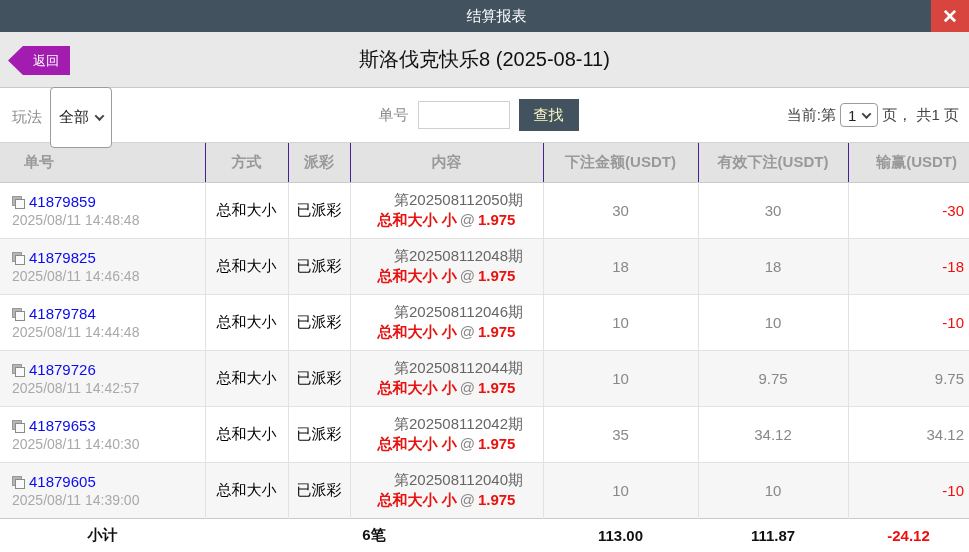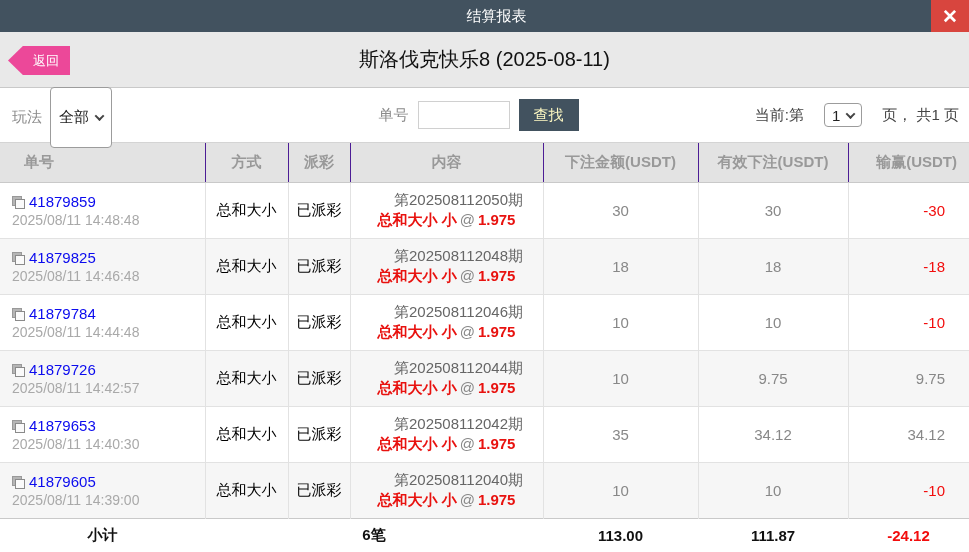--- a/index.html
+++ b/index.html
@@ -6,28 +6,28 @@
   html,body { width:969px; height:552px; overflow:hidden; }
   body { font-family:"Liberation Sans","DejaVu Sans",sans-serif; background:#fff; }
 
   
   .titlebar { position:relative; height:32px; background:#42525f; display:flex; align-items:center; justify-content:center;padding-left:24px; }
   .titlebar-title { color:#fff; font-size:15px; }
   .close-btn { position:absolute; right:0; top:0; width:38px; height:32px; background:#d8453e; border:none; color:#fff; font-size:19px; font-weight:bold; cursor:pointer; display:flex; align-items:center; justify-content:center; line-height:1; }
 
   
   .headerbar { position:relative; height:56px; background:#e9e9e9; border-bottom:1px solid #c9c9c9; display:flex; align-items:center; justify-content:center; }
-  .back-btn { position:absolute; left:8px; top:14px; height:29px; width:62px; background:#ec4899; border:none; color:#fff; font-size:13px; padding-left:14px; cursor:pointer; clip-path:polygon(0 50%, 24% 0, 100% 0, 100% 100%, 24% 100%); }
+  .back-btn { position:absolute; left:8px; top:14px; height:29px; width:62px; background:#a21caf; border:none; color:#fff; font-size:13px; padding-left:14px; cursor:pointer; clip-path:polygon(0 50%, 24% 0, 100% 0, 100% 100%, 24% 100%); }
   .page-title { font-size:20px; color:#111; }
 
   
   .filterbar { position:relative; height:54px; background:#fff; }
   .filter-left { position:absolute; left:12px; top:0; height:58px; display:flex; align-items:center; gap:8px; }
   .filter-center { position:absolute; left:50%; top:0; transform:translateX(-53%); height:54px; display:flex; align-items:center; gap:9px; }
-  .filter-right { position:absolute; right:10px; top:0; height:54px; display:flex; align-items:center; gap:20px; font-size:15px; color:#444; }
+  .filter-right { position:absolute; right:10px; top:0; height:54px; display:flex; align-items:center; gap:4px; font-size:15px; color:#444; }
   .lbl { font-size:15px; color:#8a8a8a; }
   .fake-select { display:inline-flex; align-items:center; gap:7px; border:1px solid #9c9c9c; border-radius:4px; background:#fff; padding:20px 8px; font-size:15px; color:#222; cursor:pointer; min-height:26px; }
   .chev { width:7px; height:7px; border-right:2px solid #444; border-bottom:2px solid #444; transform:rotate(45deg) translate(-1px,-1px); }
   .order-input { width:92px; height:28px; border:1px solid #d0d0d0; background:#fff; padding:0 6px; font-size:14px; }
   .search-btn { height:32px; padding:0 15px; background:#42525f; color:#fef9c3; border:none; font-size:15px; cursor:pointer; }
 
   
   table { width:969px; border-collapse:collapse; table-layout:fixed; }
   thead th { height:40px; background:#e3e3e3; color:#999; font-size:15px; font-weight:bold; border-top:1px solid #d4d4d4; border-bottom:1px solid #c9c9c9; border-left:1px solid #4c1d95; }
   thead th:first-child { border-left:none; text-align:left; padding-left:24px; }
@@ -39,21 +39,21 @@
   tbody tr:nth-child(even) { background:#f6f6f6; }
   .cell-order { padding-left:12px; }
   .order-line { display:flex; align-items:center; gap:5px; }
   .order-link { color:#0b0bee; text-decoration:none; font-size:15px; }
   .order-time { color:#a9a9a9; font-size:14px; margin-top:2px; }
   .copy-icon { position:relative; width:12px; height:12px; display:inline-block; cursor:pointer; flex:0 0 12px; }
   .copy-icon::before { content:""; position:absolute; left:0; top:0; width:8px; height:8px; background:#b5b5b5; border:1px solid #999; }
   .copy-icon::after { content:""; position:absolute; left:3px; top:3px; width:8px; height:8px; background:#fafafa; border:1px solid #8a8a8a; }
   .td-c { text-align:center; color:#000000; }
   .td-num { text-align:center; color:#888; }
-  .td-win { text-align:right; padding-right:24px; color:#888; }
+  .td-win { text-align:right; padding-right:5px; color:#888; }
   .td-win.neg { color:#f20d0d; }
   .content-period { color:#666; text-align:center;padding-left:24px; }
   .content-pick { text-align:center; margin-top:1px; }
   .pick-red { color:#e8120f; font-weight:bold; }
   .pick-at { color:#888; font-weight:normal; padding:0 3px; }
   tfoot td { height:34px; background:#fff; border-top:1px solid #c9c9c9; font-size:15px; font-weight:bold; color:#111; }
   tfoot .f-c { text-align:center; }
   tfoot .f-win { text-align:center; color:#f20d0d; }
 </style>
 </head>

